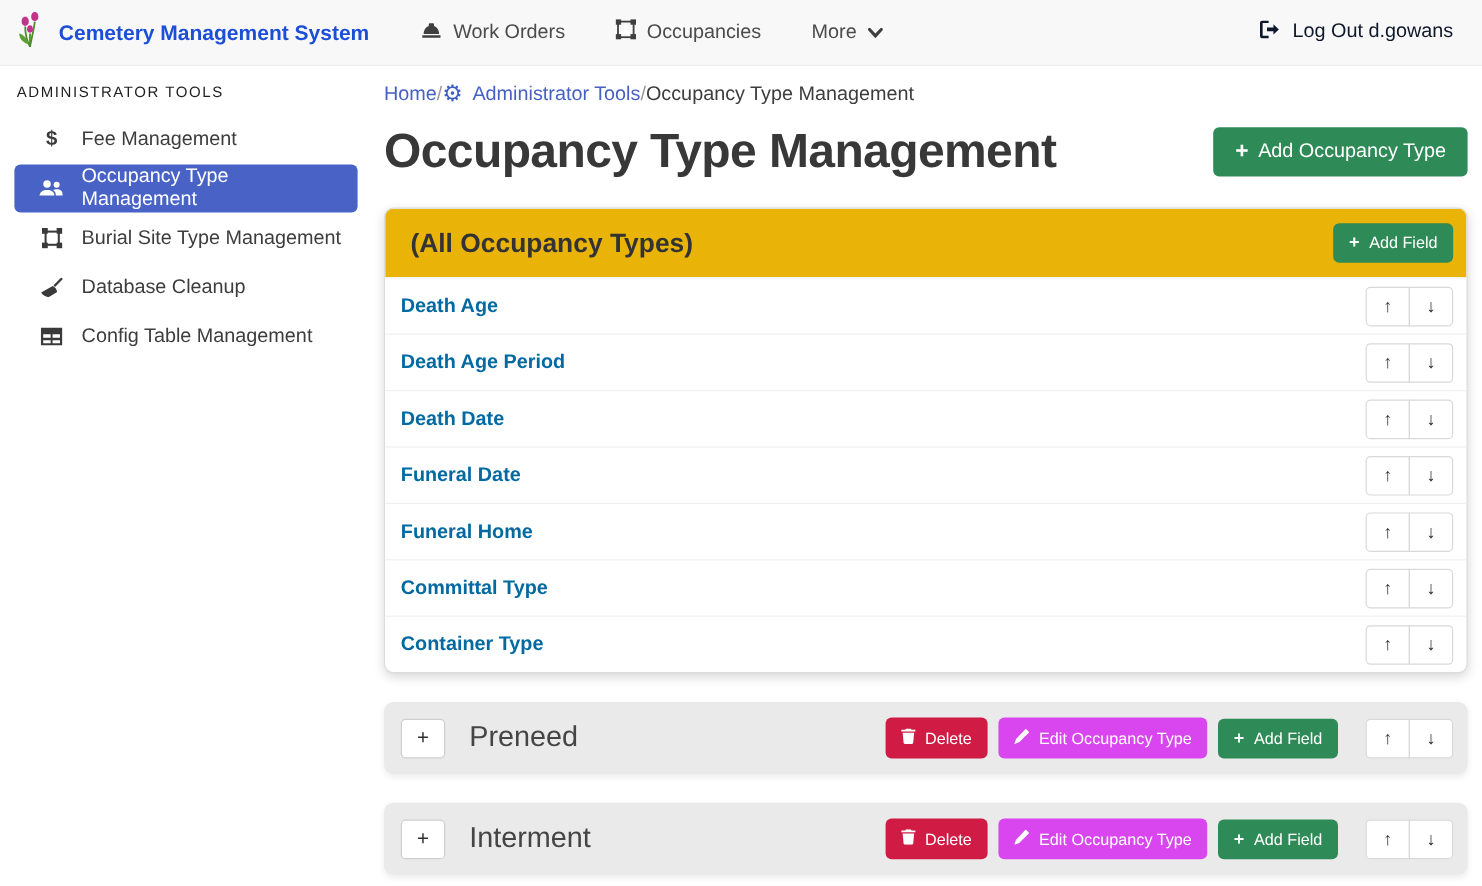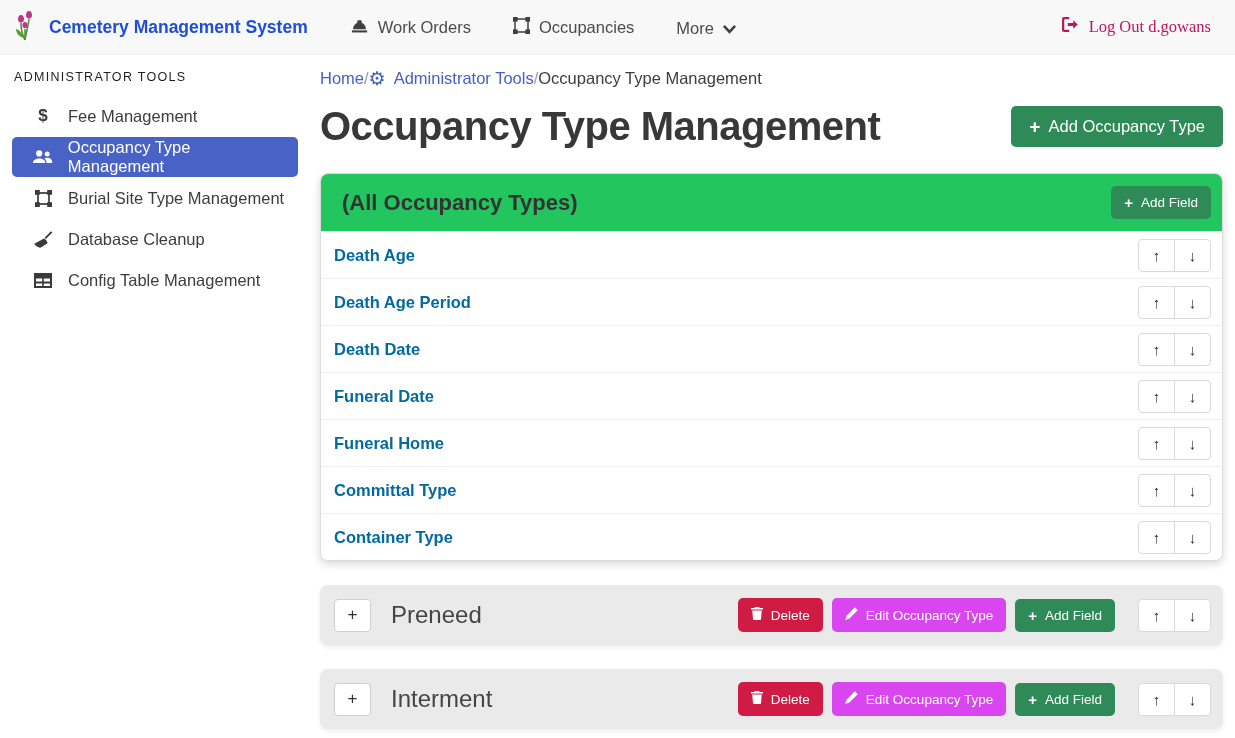--- a/index.html
+++ b/index.html
@@ -10,24 +10,24 @@
     background: #ffffff; color: #3d3d3d;
   }
 
   
   .navbar {
     height: 55px; background: #f8f8f8; border-bottom: 1px solid #ededed;
     display: flex; align-items: center; padding: 0 24px 0 12px;
   }
   .brand { display: flex; align-items: center; gap: 10px; }
   .brand-text { font-size: 17.5px; font-weight: bold; color: #1d4ed8; }
-  .nav-links { display: flex; align-items: flex-end; gap: 42px; margin-left: 42px; }
+  .nav-links { display: flex; align-items: center; gap: 42px; margin-left: 42px; }
   .nav-link { display: flex; align-items: center; gap: 9px; font-size: 16.5px; color: #4b4b4b; cursor: pointer; }
   .nav-link svg { color: #3f3f3f; }
-  .logout { margin-left: auto; display: flex; align-items: flex-start; gap: 9px; font-size: 16.5px; color: #be185d; cursor: pointer; font-family: Liberation Serif, serif; }
+  .logout { margin-left: auto; display: flex; align-items: flex-start; gap: 9px; font-size: 16.5px; color: #0f172a; cursor: pointer; }
 
   
   .layout { display: flex; height: 683px; }
   .sidebar { width: 310px; flex: 0 0 310px; padding: 8px 12px 0 12px; }
   .sidebar-heading {
     font-size: 12.5px; letter-spacing: 1.3px; color: #1f1f1f;
     margin: 7px 0 12px 2px;
   }
   .side-item {
     display: flex; align-items: center; gap: 13px;
@@ -72,21 +72,21 @@
   }
   .arrow-btn.up { border-radius: 4px 0 0 4px; }
   .arrow-btn.down { border-radius: 0 4px 4px 0; margin-left: -1px; }
 
   
   .card {
     margin-top: 24px; border: 1px solid #dcdcdc; border-radius: 8px;
     box-shadow: 0 3px 9px rgba(0,0,0,.16); overflow: hidden; background: #fff;
   }
   .card-header {
-    background: #22c55e; padding: 12px 11px 12px 21px; height: 57px;
+    background: #eab308; padding: 12px 11px 12px 21px; height: 57px;
     display: flex; align-items: center; justify-content: space-between;
   }
   .card-title { font-size: 22px; font-weight: 600; color: #333333; }
   .field-row {
     height: 47px; padding: 0 11px 0 13px; border-top: 1px solid #f0f0f0;
     display: flex; align-items: center; justify-content: space-between; background: #fff;
   }
   .field-link { font-size: 16.5px; font-weight: bold; color: #0369a1; text-decoration: none; cursor: pointer; }
 
   

